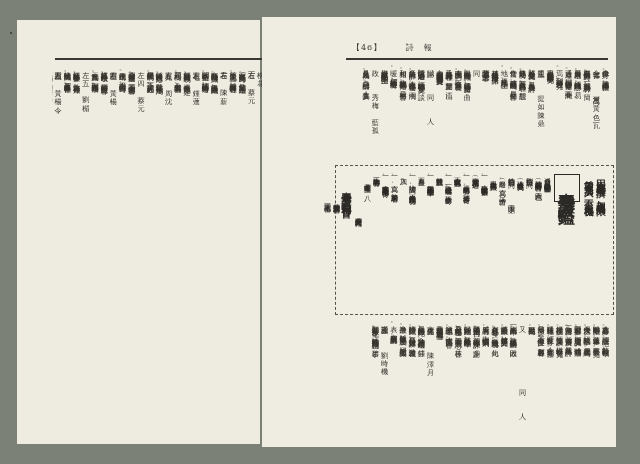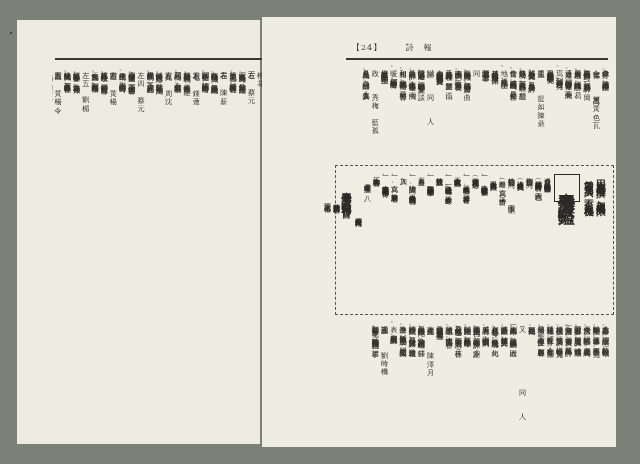--- a/index.html
+++ b/index.html
@@ -91,21 +91,21 @@
     <span class="col">元宵光萬點。到開春色映西樓。</span>
     <span class="col">左　五　　劉　楣</span>
     <span class="col">無紅紅夜華暈弄。熱卜吉祥喜可知</span>
     <span class="col">幾曉休閑滅。蓍屑春色映香帷。</span>
     <span class="col">右五左四　　黃　楊　令</span>
     <span class="col">無紅色艶苦風力。燭播何須雨添愁。喜好</span>
   </div>
 
 <div class="spread-right"></div>
 <div class="header" style="left:352px;width:100px;">
-  <span>【24】</span>
+  <span>【46】</span>
   <span style="margin-left:20px;">詩　報</span>
 </div>
 <div class="header-rule" style="left:346px;width:262px;"></div>
 
 <div class="vcols" id="right-top-cols" style="left:340px;width:270px;height:95px;top:64px;">
     <span class="col">金錄年々好。遺興彌由夢後推。</span>
     <span class="col">全七言律　　　河高屋　黃　色　瓦</span>
     <span class="col">奔囿著吳情鮮時。無戒一事到詩林。簡</span>
     <span class="col">晉升與格泉。詠得鉄輪代小詩。易</span>
     <span class="col">通遵遊。欄棋若室變褚寺。不兼間</span>

